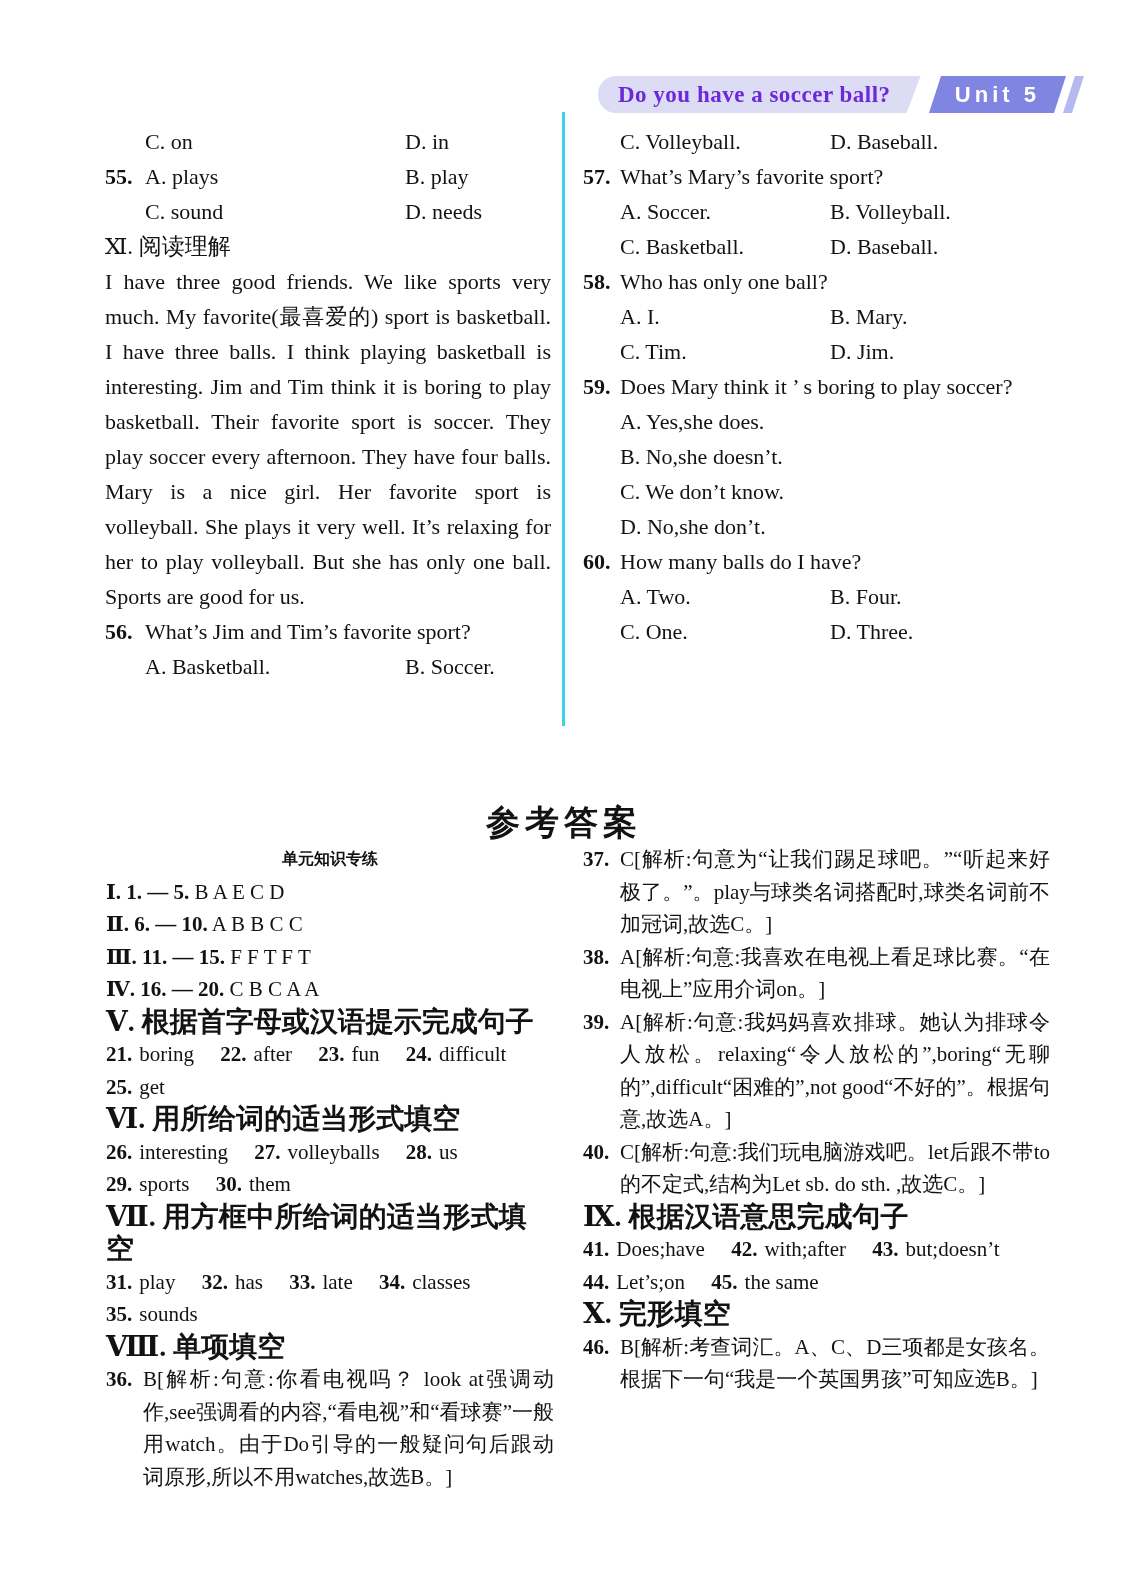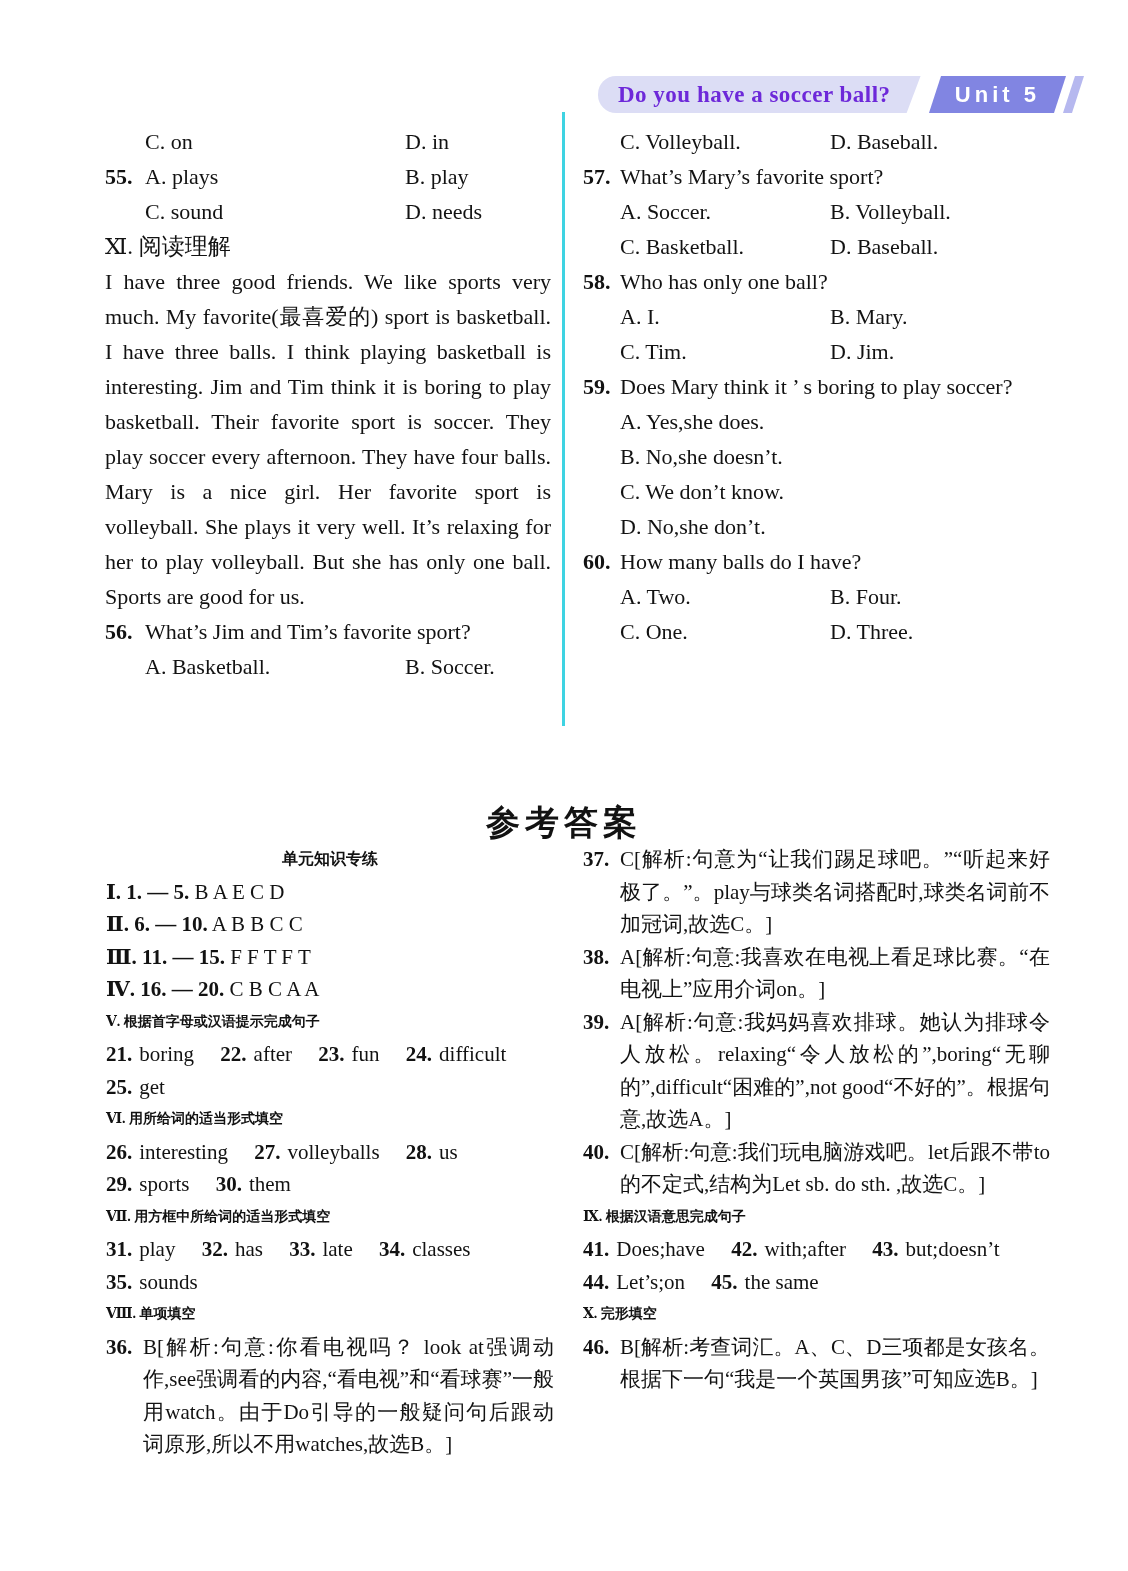--- a/index.html
+++ b/index.html
@@ -47,21 +47,21 @@
   
   .ans-title{
     position:absolute;top:763px;left:0;width:100%;text-align:center;
     font-weight:bold;font-size:34px;letter-spacing:5px;margin-top:37px;
   }
   .ans-col{position:absolute;top:843px;font-size:21px;line-height:32.5px;}
   .ans-left{left:106px;width:448px;}
   .ans-right{left:583px;width:467px;}
   .ans-subtitle{text-align:center;font-weight:bold;font-size:16px;font-family:Liberation Serif, serif;}
   .key-line .marker{font-weight:bold;}
-  .sec-heading{font-weight:bold;font-size:14px;}
+  .sec-heading{font-weight:bold;font-size:28px;}
   .items-line .itm{display:inline-block;white-space:nowrap;margin-right:21px;}
   .items-line .itm b{margin-right:7px;}
   .expl{display:flex;}
   .expl .n{width:37px;flex-shrink:0;font-weight:bold;}
   .expl .t{flex:1;text-align:justify;}
 </style>
 </head>
 <body>
 
 <div class="header">

